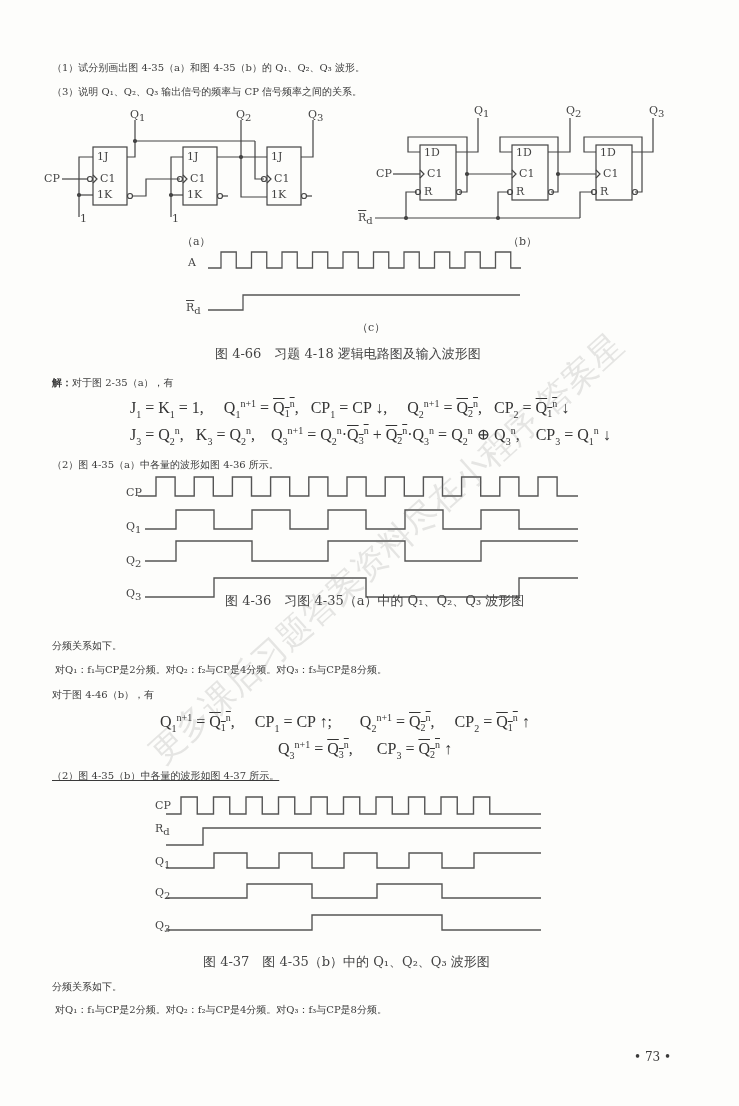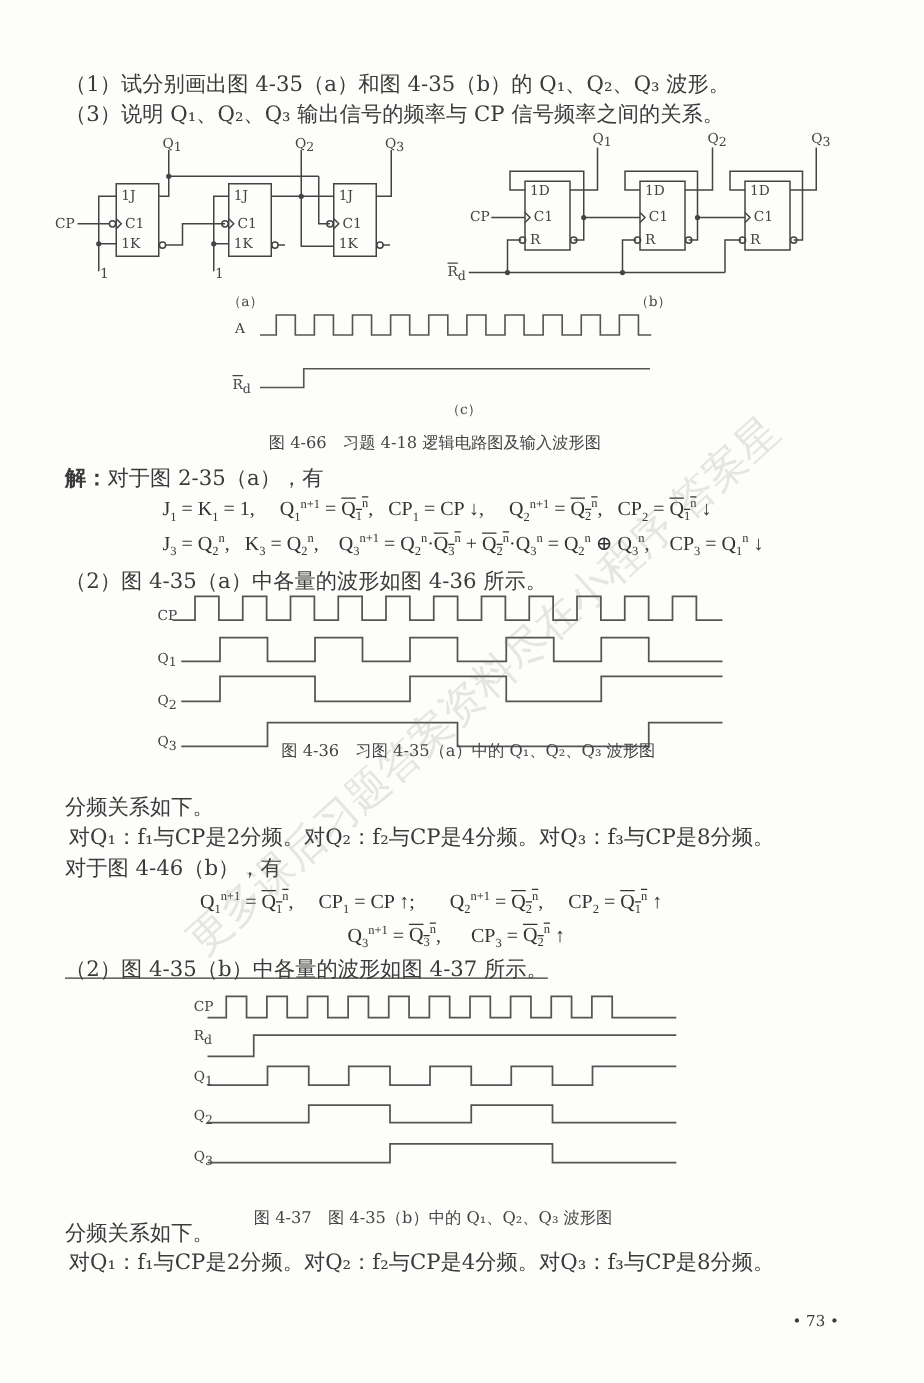--- a/index.html
+++ b/index.html
@@ -1,21 +1,21 @@
 <!DOCTYPE html>
 <html><head>
 <meta charset="utf-8">
 <style>
   html, body { margin:0; padding:0; }
   body {
     width:739px; height:1106px; background:#fdfdfb; position:relative; overflow:hidden;
     font-family:"DejaVu Serif","Liberation Serif",serif; color:#3a3a3a;
   }
   .abs { position:absolute; }
-  .txt { font-size:17px; line-height:20px; white-space:nowrap; }
+  .txt { font-size:10px; line-height:20px; white-space:nowrap; }
   .cap { font-size:13px; white-space:nowrap; color:#444; }
   .small { font-size:11px; color:#444; }
   .eq { font-family:"Liberation Serif","DejaVu Serif",serif; font-size:16px; white-space:nowrap; color:#333; }
   .ov { text-decoration:overline; }
   sub, sup { font-size:10px; }
   .bold { font-weight:bold; }
   svg { position:absolute; left:0; top:0; overflow:visible; }
   .wm { position:absolute; color:rgba(120,120,120,0.18); font-size:34px; font-family:"DejaVu Sans",sans-serif; transform:rotate(-42deg); transform-origin:left top; white-space:nowrap; pointer-events:none; }
 </style>
 </head>
@@ -198,20 +198,20 @@
   <polyline id="w37q1" points="166,868 214,868 214,853 247,853 247,868 279,868 279,853 312,853 312,868 344,868 344,853 377,853 377,868 409,868 409,853 442,853 442,868 474,868 474,853 541,853"></polyline>
   <polyline id="w37q2" points="166,898 247,898 247,884 312,884 312,898 377,898 377,884 442,884 442,898 541,898"></polyline>
   <polyline id="w37q3" points="166,930 312,930 312,915 442,915 442,930 541,930"></polyline>
 </svg>
 </div>
 <div class="abs small" style="left:155px;top:799px;">CP</div>
 <div class="abs small" style="left:155px;top:822px;">R<sub>d</sub></div>
 <div class="abs small" style="left:155px;top:855px;">Q<sub>1</sub></div>
 <div class="abs small" style="left:155px;top:886px;">Q<sub>2</sub></div>
 <div class="abs small" style="left:155px;top:919px;">Q<sub>3</sub></div>
-<div class="abs cap" style="left:203px;top:953px;margin-top:12px;">图 4-37　图 4-35（b）中的 Q₁、Q₂、Q₃ 波形图</div>
+<div class="abs cap" style="left:203px;top:953px;">图 4-37　图 4-35（b）中的 Q₁、Q₂、Q₃ 波形图</div>
 
 <div class="abs txt" style="left:52px;top:977px;">分频关系如下。</div>
 <div class="abs txt" style="left:55px;top:1000px;">对Q₁：f₁与CP是2分频。对Q₂：f₂与CP是4分频。对Q₃：f₃与CP是8分频。</div>
 
 <div class="abs txt" style="left:634px;top:1047px;font-size:12px;">• 73 •</div>
 
 <div class="wm" style="left:140px;top:740px;">更多课后习题答案资料尽在小程序 答案星</div>
 
 </body></html>

